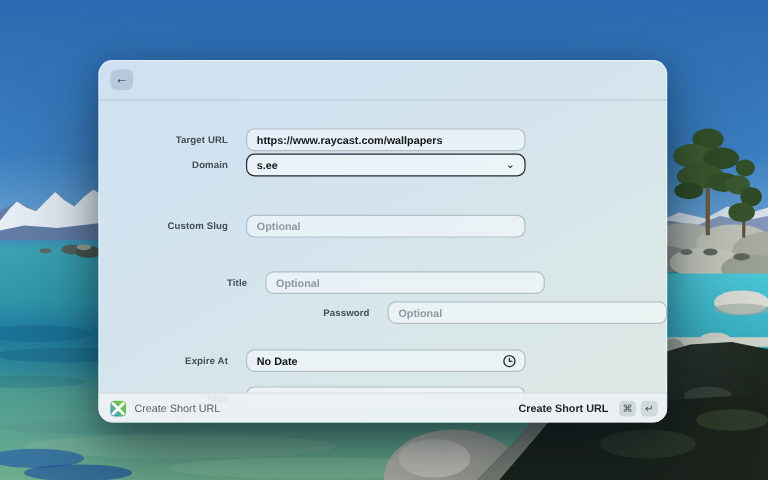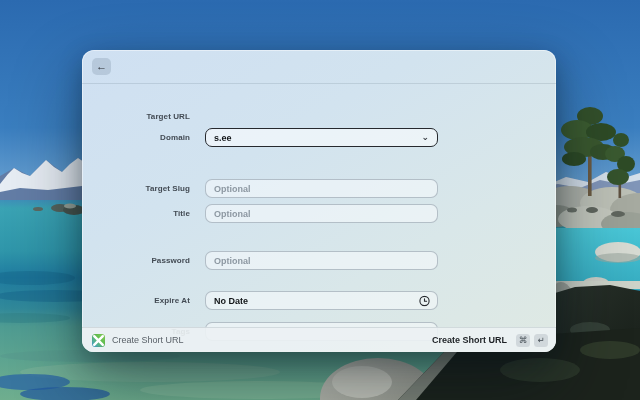--- a/index.html
+++ b/index.html
@@ -172,45 +172,48 @@
 <div class="window">
 
   <div class="win-header">
     <div class="back-btn">
       <span>←</span>
     </div>
   </div>
 
   <div class="row" style="top:49px;">
     <div class="row-label">Target URL</div>
+    <div class="field">
+      <span class="value">https://www.raycast.com/wallpapers</span>
+    </div>
   </div>
 
   <div class="row" style="top:70px;">
     <div class="row-label">Domain</div>
     <div class="field focused">
       <span class="value">s.ee</span>
       <span class="chevron">⌄</span>
     </div>
   </div>
 
   <div class="row" style="top:121px;">
-    <div class="row-label">Target Slug</div>
+    <div class="row-label">Custom Slug</div>
     <div class="field">
       <span class="placeholder">Optional</span>
     </div>
   </div>
 
-  <div class="row" style="top:146px;">
+  <div class="row" style="top:168px;padding-left:16px;">
     <div class="row-label">Title</div>
     <div class="field">
       <span class="placeholder">Optional</span>
     </div>
   </div>
 
-  <div class="row" style="top:193px;">
+  <div class="row" style="top:193px;justify-content:flex-end;">
     <div class="row-label">Password</div>
     <div class="field">
       <span class="placeholder">Optional</span>
     </div>
   </div>
 
   <div class="row" style="top:264px;">
     <div class="row-label">Tags</div>
     <div class="field">
       <span class="placeholder"></span>

